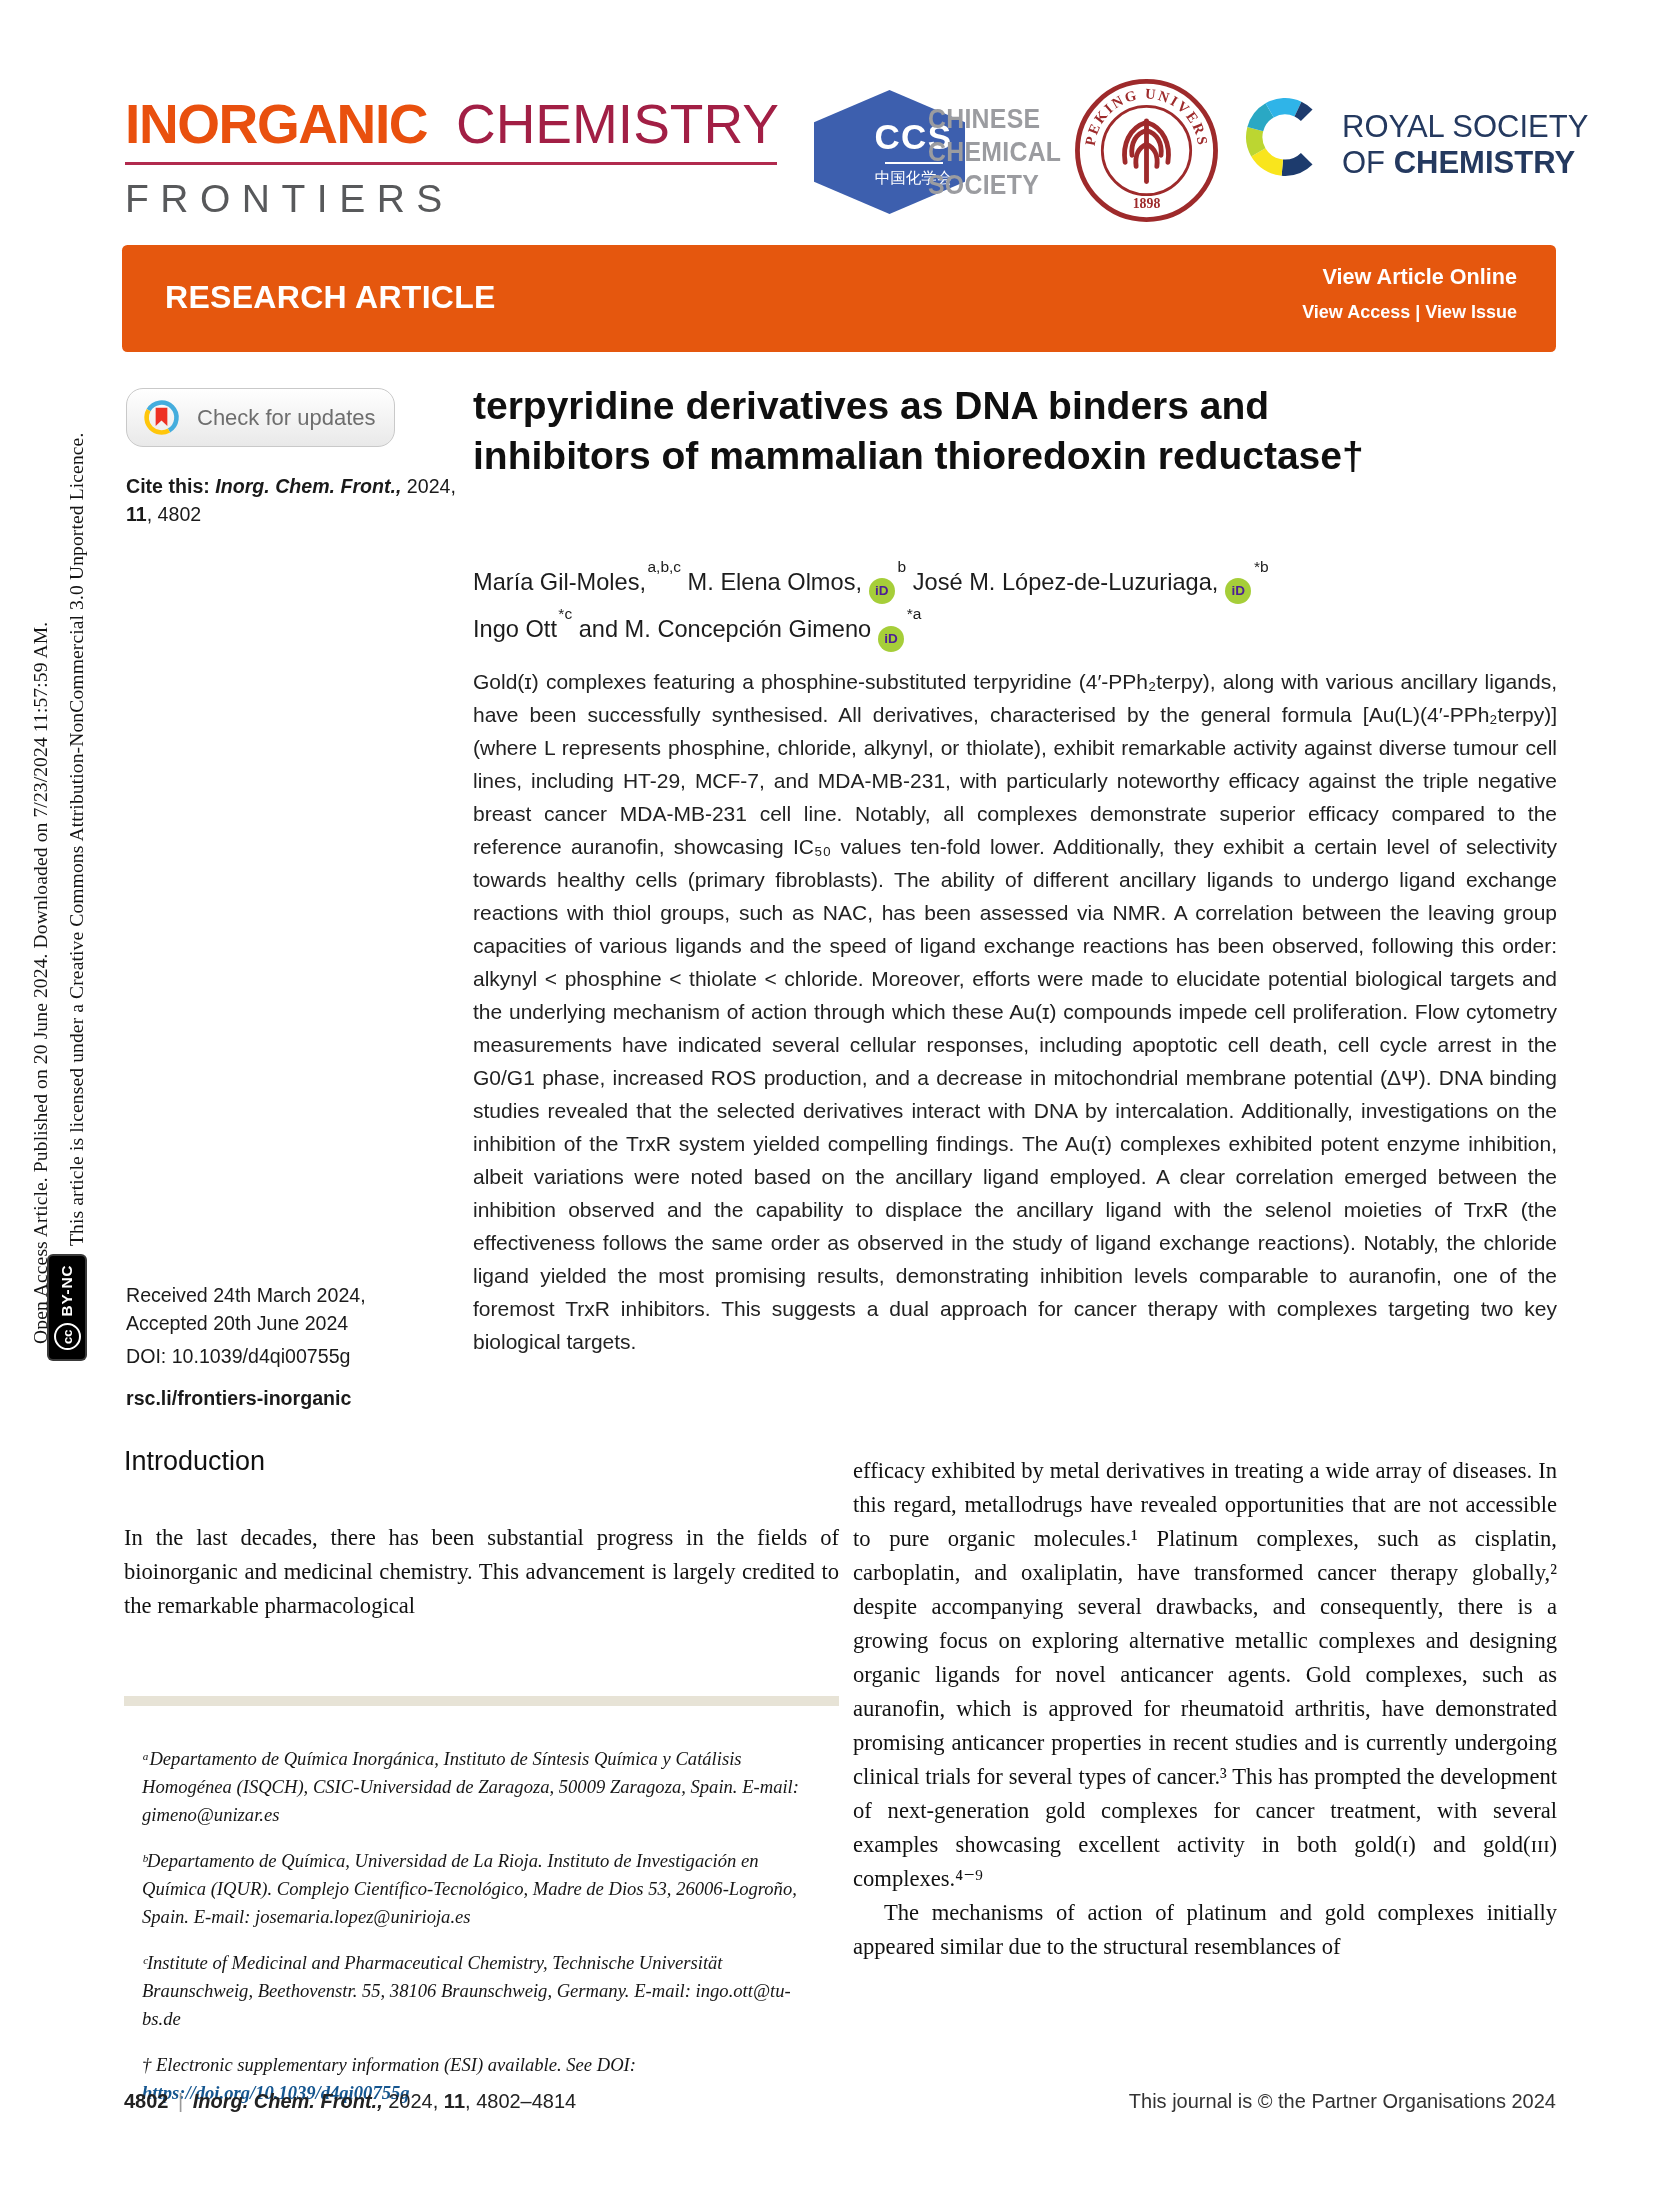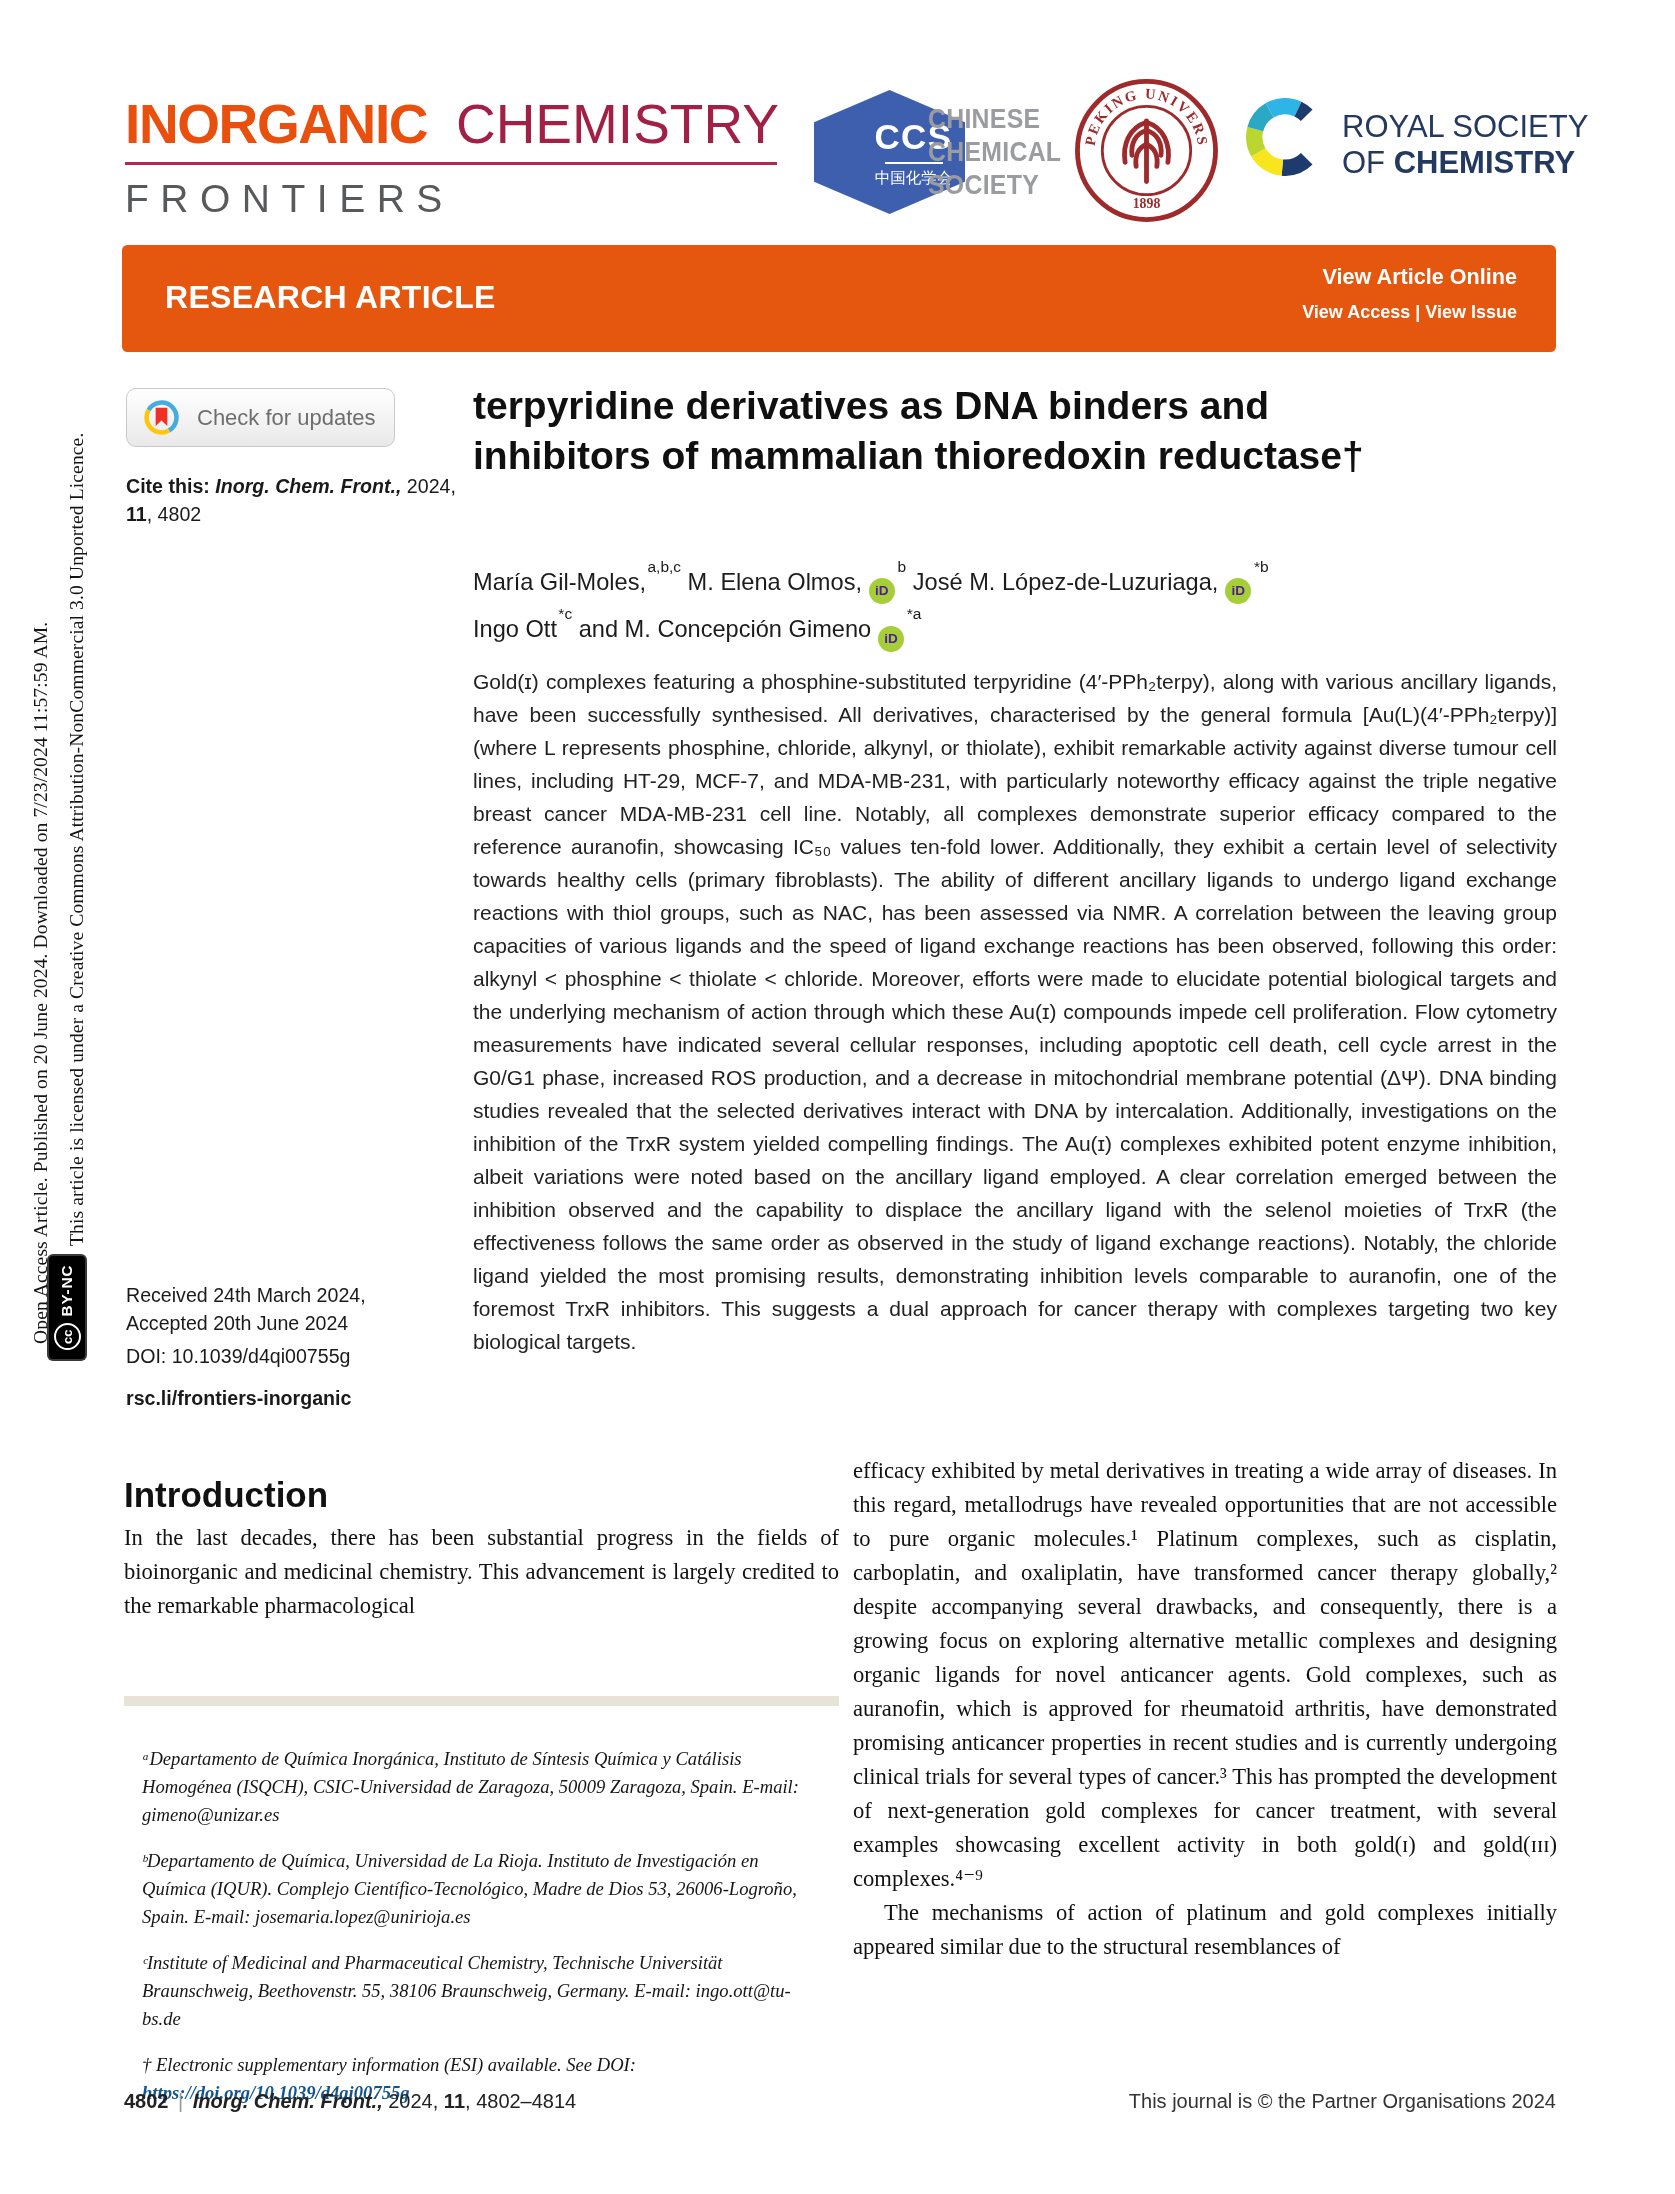--- a/index.html
+++ b/index.html
@@ -40,42 +40,42 @@
   .rsc-bold{font-weight:700;}
 
   
   .banner{position:absolute;left:122px;top:245px;width:1434px;height:107px;background:#e5570e;border-radius:5.4px;}
   .banner-label{position:absolute;left:43px;top:34px;font-size:32px;font-weight:700;color:#fff;letter-spacing:0.3px;}
   .banner-online{position:absolute;right:39px;top:19px;font-size:21.6px;font-weight:700;color:#fff;cursor:pointer;}
   .banner-links{position:absolute;right:39px;top:57px;font-size:18px;font-weight:700;color:#fff;cursor:pointer;}
 
   
   .check-btn{position:absolute;left:126px;top:388px;width:269px;height:59px;border:1.4px solid #c9c9c9;
-             border-radius:10px;background:linear-gradient(#ffffff,#e9e9e9);
+             border-radius:17px;background:linear-gradient(#ffffff,#e9e9e9);
              display:flex;align-items:center;gap:16px;padding-left:15px;box-sizing:border-box;cursor:pointer;}
   .check-label{font-size:22px;color:#6e6e6e;}
   .cite,.recv,.doi,.web{position:absolute;left:126px;font-size:19.6px;line-height:28px;color:#1a1a1a;}
   .cite{top:472px;width:351px;}
   .recv{top:1281px;}
   .doi{top:1342px;}
   .web{top:1384px;font-weight:700;}
   .b{font-weight:700;} .i{font-style:italic;font-weight:bold;}
 
   
   .title{position:absolute;left:473px;top:381px;width:1101px;font-size:39px;line-height:50px;font-weight:700;color:#101010;}
   .authors{position:absolute;left:473px;top:557px;width:1101px;font-size:23.6px;line-height:38px;color:#1c1c1c;}
   .authors sup{font-size:15.5px;position:relative;top:-9.5px;margin-left:1.4px;}
   .orcid{display:inline-block;width:26px;height:26px;border-radius:50%;background:#a6ce39;color:#4c1d95;
          font-weight:700;font-size:13.5px;text-align:center;line-height:26px;vertical-align:-5.4px;
          margin:0 1.4px 0 6.8px;cursor:pointer;}
   .abstract{position:absolute;left:473px;top:665px;width:1084px;font-size:21px;line-height:33px;
             text-align:justify;color:#222;}
 
   
-  .section-h{position:absolute;left:124px;top:1446px;font-size:35px;font-weight:700;color:#111;margin-top:29px;}
+  .section-h{position:absolute;left:124px;top:1446px;font-size:27px;font-weight:400;color:#111;}
   .col-left{position:absolute;left:124px;top:1521px;width:715px;
             font-family:"Liberation Serif","DejaVu Serif",serif;font-size:22.6px;line-height:34px;text-align:justify;}
   .col-right{position:absolute;left:853px;top:1454px;width:704px;
              font-family:"Liberation Serif","DejaVu Serif",serif;font-size:22.6px;line-height:34px;text-align:justify;}
   .col-right p{margin:0;}
   .col-right p.indent{text-indent:31px;}
 
   
   .fn-rule{position:absolute;left:124px;top:1696px;width:715px;height:9.5px;background:#e7e3d6;}
   .footnotes{position:absolute;left:124px;top:1727px;width:715px;

